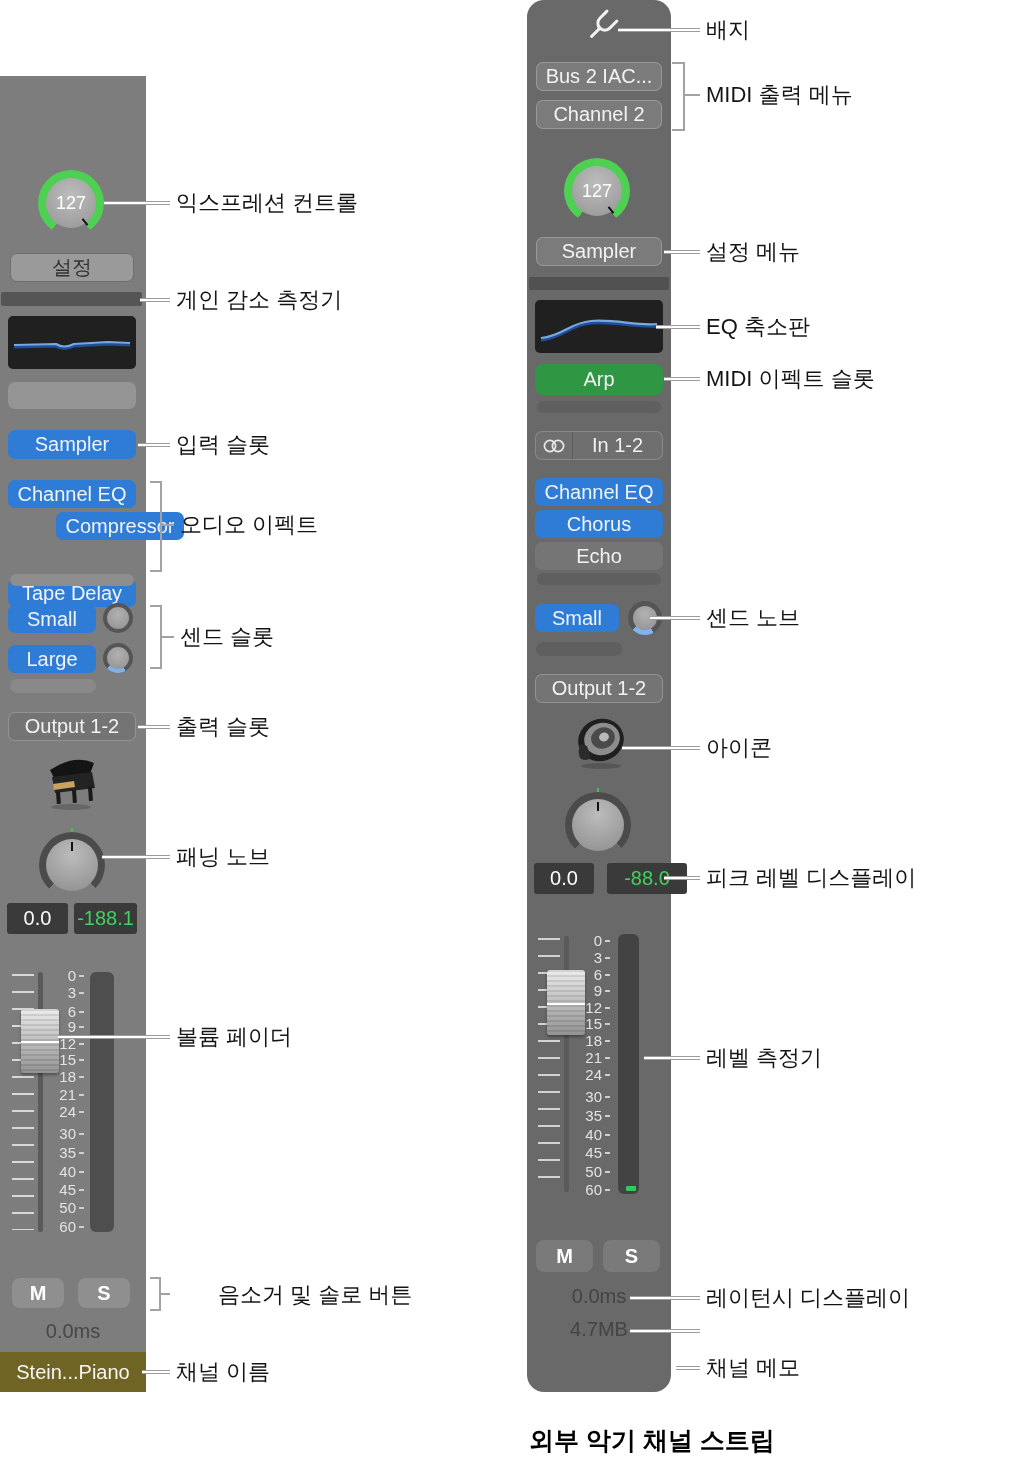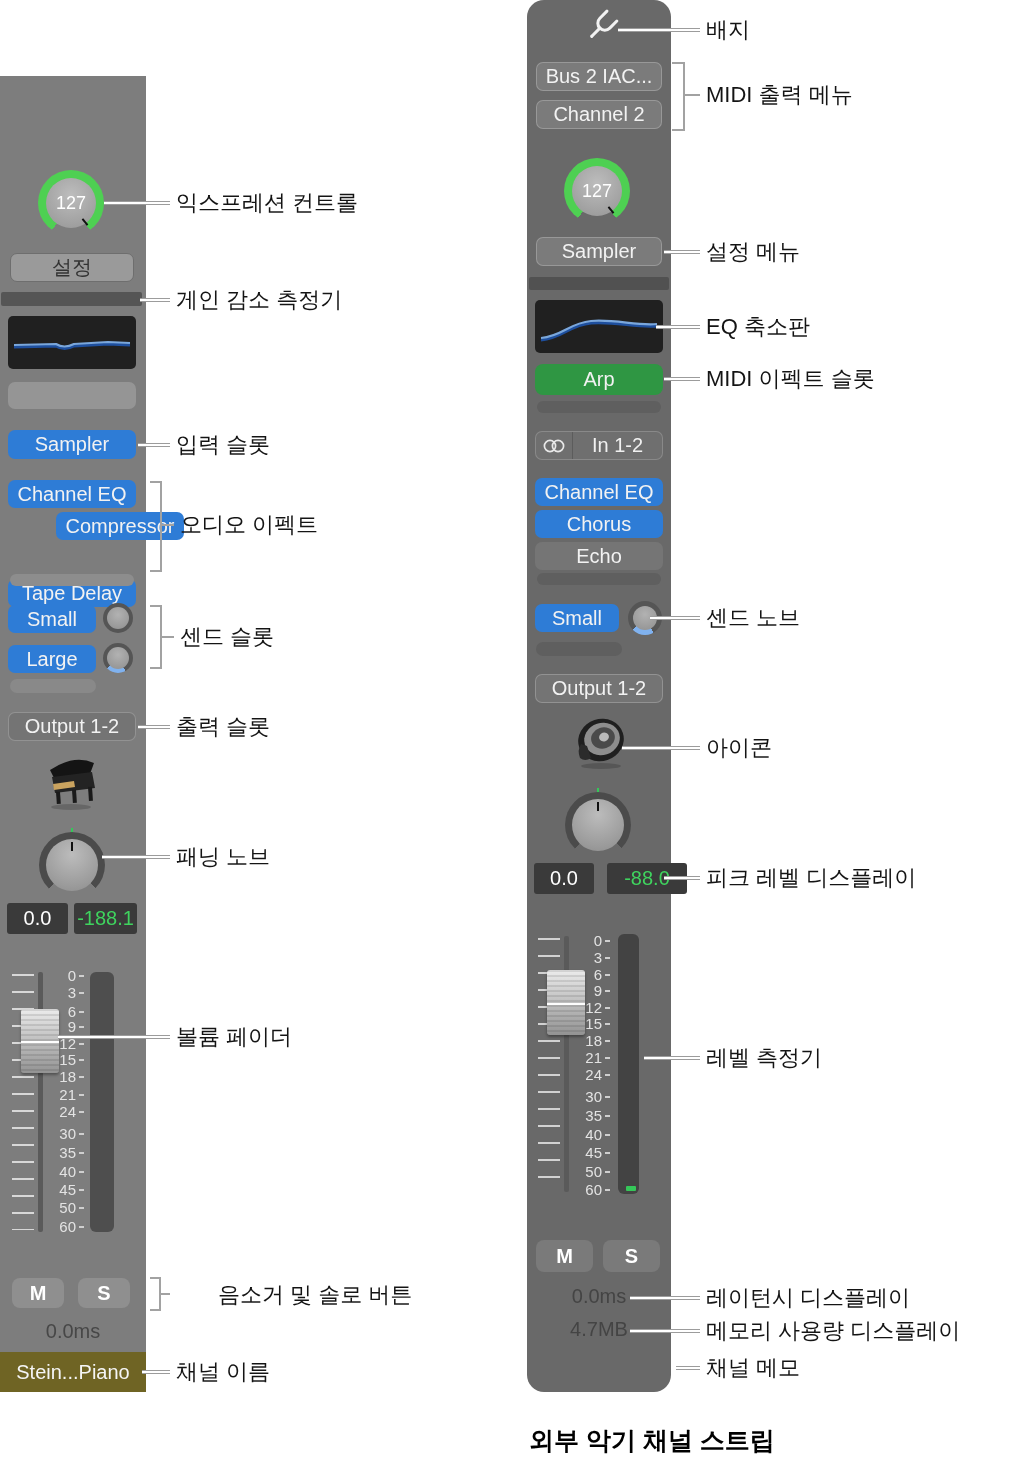--- a/index.html
+++ b/index.html
@@ -390,19 +390,18 @@
   <div class="cline" style="left:664px;top:876px;width:36px;"></div>
   <div class="clabel" style="left:706px;top:864px;">피크 레벨 디스플레이</div>
 
   <div class="cline" style="left:644px;top:1056px;width:56px;"></div>
   <div class="clabel" style="left:706px;top:1044px;">레벨 측정기</div>
 
   <div class="cline" style="left:630px;top:1296px;width:70px;"></div>
   <div class="clabel" style="left:706px;top:1284px;">레이턴시 디스플레이</div>
 
   <div class="cline" style="left:630px;top:1329px;width:70px;"></div>
-  <div class="clabel" style="left:706px;top:1317px;">메모리 사용량 디스플레이</div>
 
   <div class="cline" style="left:676px;top:1366px;width:24px;"></div>
   <div class="clabel" style="left:706px;top:1354px;">채널 메모</div>
 
   <div class="caption" style="left:529px;top:1424px;">외부 악기 채널 스트립</div>
 </div>
 
 </body></html>

